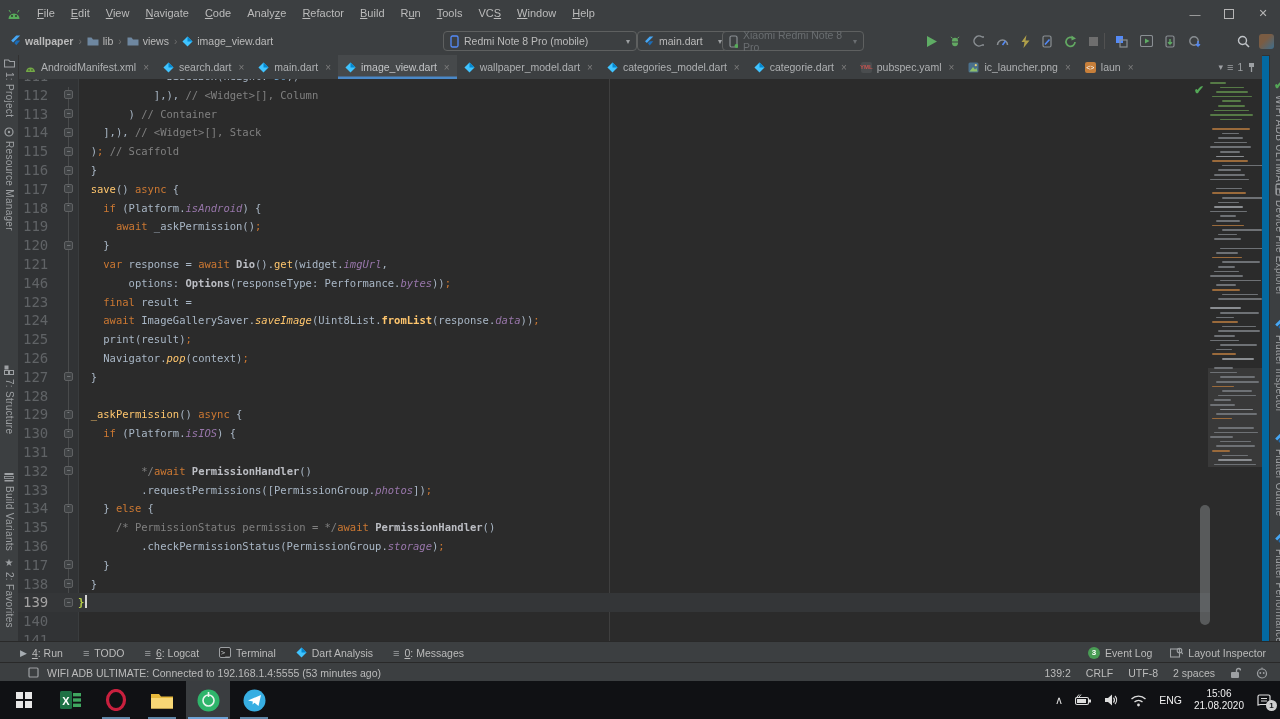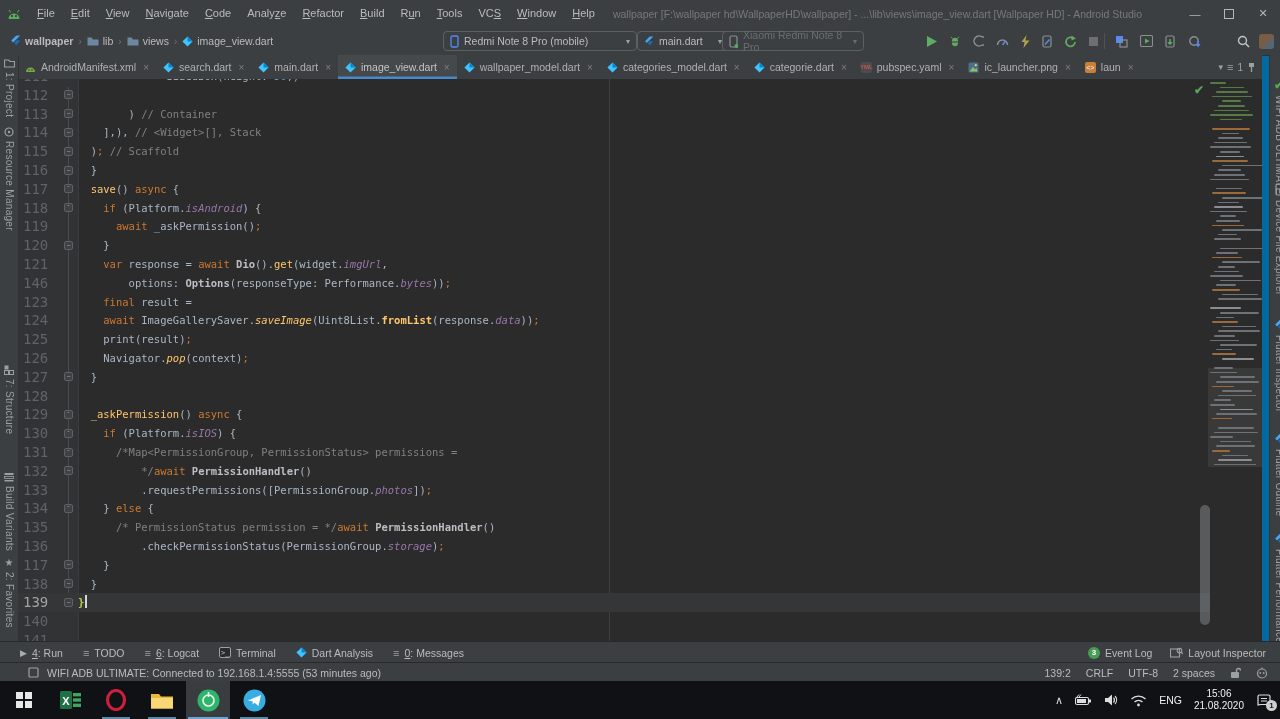--- a/index.html
+++ b/index.html
@@ -106,21 +106,20 @@
         <span class="menu-item"><u>C</u><span>o</span><span>d</span><span>e</span></span>
         <span class="menu-item"><span>A</span><span>n</span><span>a</span><span>l</span><span>y</span><u>z</u><span>e</span></span>
         <span class="menu-item"><u>R</u><span>e</span><span>f</span><span>a</span><span>c</span><span>t</span><span>o</span><span>r</span></span>
         <span class="menu-item"><u>B</u><span>u</span><span>i</span><span>l</span><span>d</span></span>
         <span class="menu-item"><span>R</span><u>u</u><span>n</span></span>
         <span class="menu-item"><u>T</u><span>o</span><span>o</span><span>l</span><span>s</span></span>
         <span class="menu-item"><span>V</span><span>C</span><u>S</u></span>
         <span class="menu-item"><u>W</u><span>i</span><span>n</span><span>d</span><span>o</span><span>w</span></span>
         <span class="menu-item"><u>H</u><span>e</span><span>l</span><span>p</span></span>
       </div>
-    <span id="win-title">wallpaper [F:\wallpaper hd\WallpaperHD\wallpaper] - ...\lib\views\image_view.dart [Wallpaper HD] - Android Studio</span>
     <div id="win-controls">
       <span class="win-btn">—</span>
       <span class="win-btn">
           <span class="max-glyph"></span>
         </span>
       <span class="win-btn">✕</span>
     </div>
   </div>
 
   <div id="toolbar" class="abs">
@@ -480,20 +479,21 @@
     <div id="margin-guide"></div>
     <div id="fold-guide"></div>
     <div id="codeLines">
         <div class="code-line" style="top: -12px;">
           <span class="lnum">111</span>
           <span class="ctext"><span class="tok-d">              SizedBox(height: </span><span class="tok-n">50</span><span class="tok-d">,)</span></span>
         </div>
         <div class="code-line" style="top: 6.8px;">
           <span class="lnum">112</span>
           <span class="fold">−</span>
+          <span class="ctext"><span class="tok-d">            ],), </span><span class="tok-c">// &lt;Widget&gt;[], Column</span></span>
         </div>
         <div class="code-line" style="top: 25.6px;">
           <span class="lnum">113</span>
           <span class="fold">−</span>
           <span class="ctext"><span class="tok-d">        ) </span><span class="tok-c">// Container</span></span>
         </div>
         <div class="code-line" style="top: 44.4px;">
           <span class="lnum">114</span>
           <span class="fold">−</span>
           <span class="ctext"><span class="tok-d">    ],), </span><span class="tok-c">// &lt;Widget&gt;[], Stack</span></span>
@@ -566,21 +566,20 @@
           <span class="ctext"><span class="tok-d">  </span><span class="tok-f">_askPermission</span><span class="tok-d">() </span><span class="tok-k">async</span><span class="tok-d"> {</span></span>
         </div>
         <div class="code-line" style="top: 345.2px;">
           <span class="lnum">130</span>
           <span class="fold">ˇ</span>
           <span class="ctext"><span class="tok-d">    </span><span class="tok-k">if</span><span class="tok-d"> (Platform.</span><span class="tok-p">isIOS</span><span class="tok-d">) {</span></span>
         </div>
         <div class="code-line" style="top: 364px;">
           <span class="lnum">131</span>
           <span class="fold">ˇ</span>
-          <span class="ctext"><span class="tok-d">      </span><span class="tok-c">/*Map&lt;PermissionGroup, PermissionStatus&gt; permissions =</span></span>
         </div>
         <div class="code-line" style="top: 382.8px;">
           <span class="lnum">132</span>
           <span class="fold">−</span>
           <span class="ctext"><span class="tok-d">          </span><span class="tok-c">*/</span><span class="tok-k">await</span><span class="tok-d"> </span><span class="tok-cl">PermissionHandler</span><span class="tok-d">()</span></span>
         </div>
         <div class="code-line" style="top: 401.6px;">
           <span class="lnum">133</span>
           <span class="ctext"><span class="tok-d">          .requestPermissions([PermissionGroup.</span><span class="tok-p">photos</span><span class="tok-d">])</span><span class="tok-s">;</span></span>
         </div>

